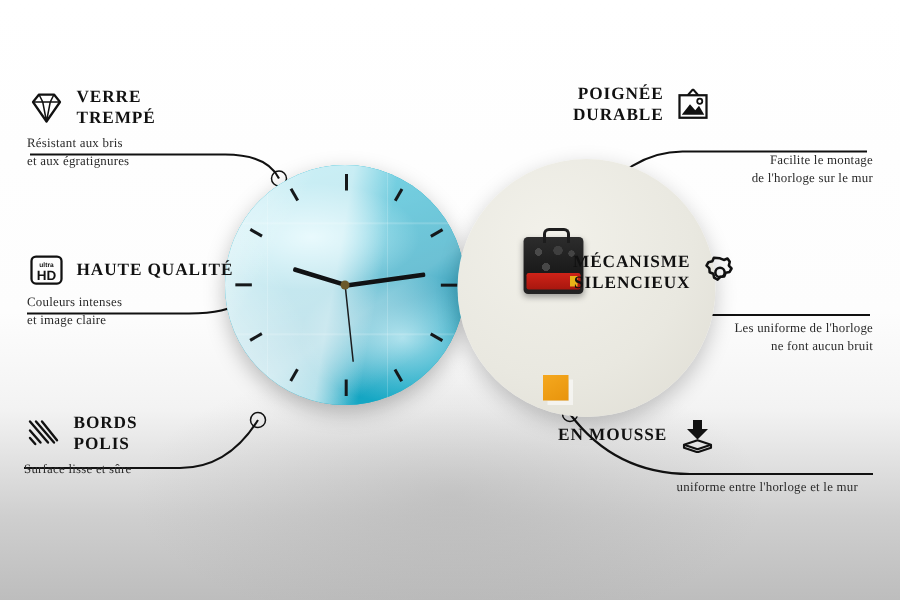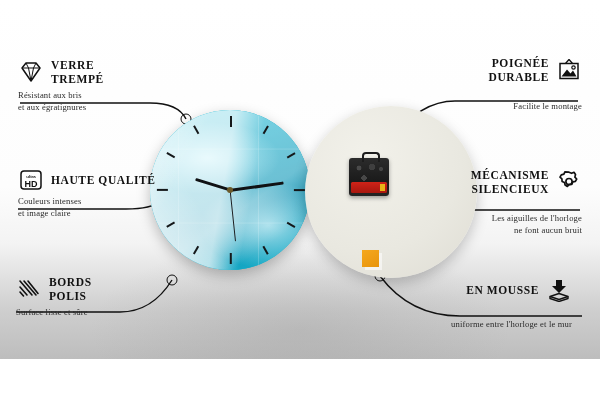--- a/index.html
+++ b/index.html
@@ -2,37 +2,37 @@
 <html><head>
 <meta charset="utf-8">
 <style>
   html,body{margin:0;padding:0;}
   body{
     width:600px;height:400px;overflow:hidden;
     font-family:"Liberation Serif", serif;
     background:#ffffff;
   }
   .stage{
-    position:relative;width:600px;height:359px;overflow:hidden;
+    position:relative;width:600px;height:400px;overflow:hidden;
     background:
       radial-gradient(ellipse 300px 130px at 300px 330px, rgba(150,150,150,.30) 0%, rgba(150,150,150,0) 70%),
       linear-gradient(180deg,#ffffff 0%,#fdfdfd 52%,#f3f3f3 68%,#cfcfcf 86%,#bdbdbd 100%);
   }
   
   .lines{position:absolute;left:0;top:0;width:600px;height:400px;}
   .dot{
     position:absolute;width:9px;height:9px;border-radius:50%;
     border:1.6px solid #111;background:transparent;
     transform:translate(-50%,-50%);
   }
   
   .feat{position:absolute;width:200px;}
   .feat .head{display:flex;align-items:center;gap:7px;}
   .feat.left .head{justify-content:flex-start;}
-  .feat.right .head{justify-content:flex-end;}
+  .feat.right .head{justify-content:flex-start;}
   .ttl{
     font-family:"Liberation Serif", serif;
     font-weight:700;font-size:11.5px;letter-spacing:.6px;
     color:#111;line-height:1.22;text-transform:uppercase;
   }
   .feat.right .ttl{text-align:right;}
   .sub{
     font-family:"Liberation Serif", serif;
     font-size:8.6px;color:#2a2a2a;line-height:1.35;margin-top:4px;
     letter-spacing:.15px;
@@ -242,36 +242,37 @@
       </div>
       <svg class="ico" viewBox="0 0 26 24" style="order:2">
         <path d="M13 1.5 L9.5 5.5 M13 1.5 L16.5 5.5" fill="none" stroke="#111" stroke-width="1.3"></path>
         <rect x="4" y="5.5" width="18" height="15" fill="none" stroke="#111" stroke-width="1.5"></rect>
         <path d="M5.5 18.5 L11 11.5 L14.5 15.5 L17 12.5 L20.5 18.5 Z" fill="#111"></path>
         <circle cx="17.5" cy="9.5" r="1.7" fill="none" stroke="#111" stroke-width="1.2"></circle>
       </svg>
     </div>
     <div class="sub">
       <div>Facilite le montage</div>
+      <div>de l'horloge sur le mur</div>
     </div>
   </div>
 
   <div class="feat right" style="left:382px;top:168px;">
     <div class="head">
       <div class="ttl" style="order:1">
         <div>MÉCANISME</div>
         <div>SILENCIEUX</div>
       </div>
       <svg class="ico" viewBox="0 0 26 24" style="order:2">
         <path d="M13 2.2 l2.6 1.1 2.4 -1 1.5 2.2 -0.6 2.6 1.8 1.9 -1.3 2.3 -2.6 0.6 -1 2.4 -2.6 0.2 -1.8 1.9 -2.3 -1.3 -0.6 -2.6 -2.4 -1 -0.2 -2.6 -1.9 -1.8 1.3 -2.3 2.6 -0.6 1 -2.4 z" fill="none" stroke="#111" stroke-width="1.7" stroke-linejoin="round"></path>
         <circle cx="13" cy="11.6" r="3.1" fill="none" stroke="#111" stroke-width="1.7"></circle>
       </svg>
     </div>
     <div class="sub">
-      <div>Les aiguilles de l'horloge</div>
+      <div>Les uniforme de l'horloge</div>
       <div>ne font aucun bruit</div>
     </div>
   </div>
 
   <div class="feat right" style="left:372px;top:278px;">
     <div class="head">
       <div class="ttl" style="order:1">
         <div>EN MOUSSE</div>
       </div>
       <svg class="ico" viewBox="0 0 26 24" style="order:2">

